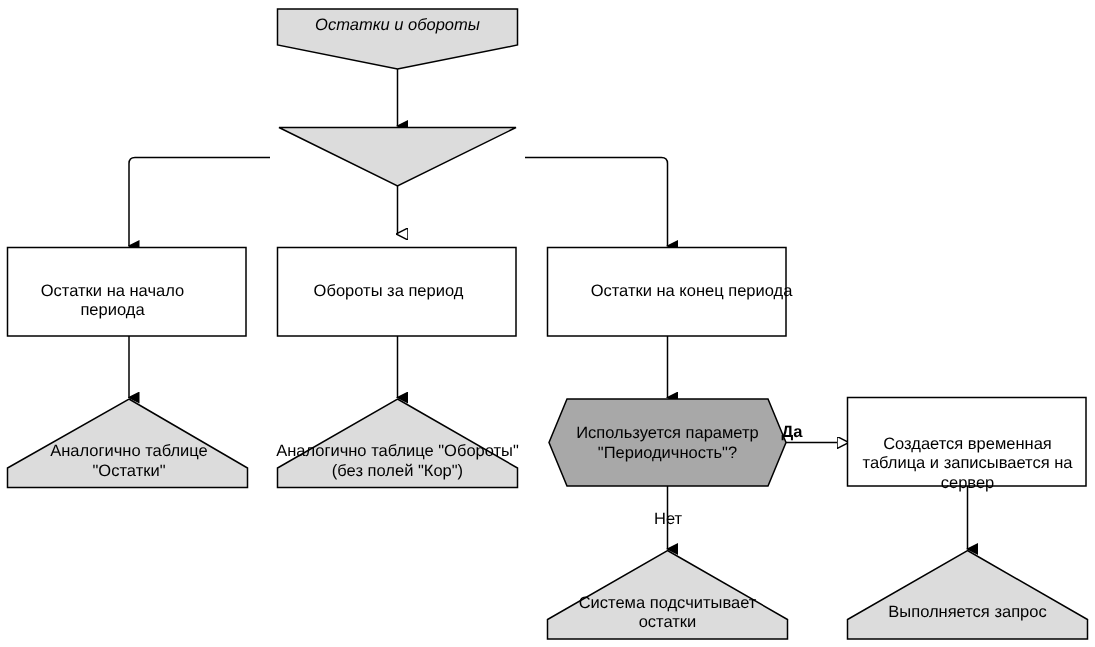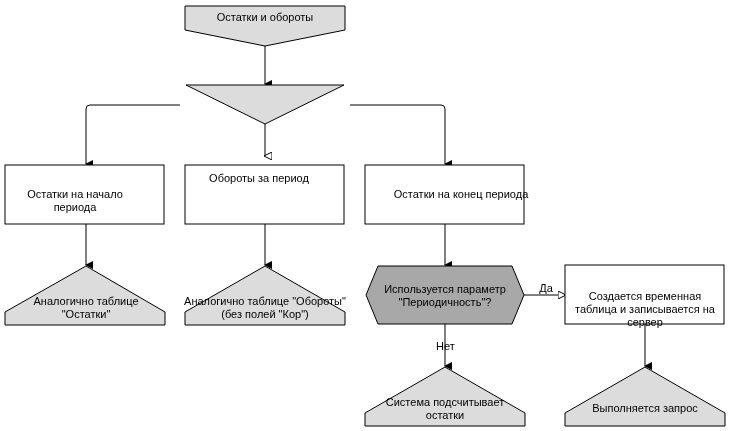--- a/index.html
+++ b/index.html
@@ -48,29 +48,29 @@
   <line x1="524" y1="295" x2="565" y2="295" stroke="#000" marker-end="url(#arrOpenR)"></line>
   <line x1="445" y1="324" x2="445" y2="366" stroke="#000" marker-end="url(#arr)"></line>
 
   <rect x="565" y="265" width="159" height="59" fill="#fff" stroke="#000"></rect>
   <line x1="645" y1="324" x2="645" y2="366" stroke="#000" marker-end="url(#arr)"></line>
 
   <polygon points="445,367 525,413 525,426 365,426 365,413" fill="#dcdcdc" stroke="#000"></polygon>
   <polygon points="645,367 725,413 725,426 565,426 565,413" fill="#dcdcdc" stroke="#000"></polygon>
 </svg>
 
-<div class="lbl" style="left:185px;top:11px;width:160px;">Остатки и обороты</div>
+<div class="lbl" style="left:185px;top:11px;width:160px;font-style:italic;">Остатки и обороты</div>
 
 <div class="lbl" style="left:5px;top:188px;width:140px;">Остатки на начало периода</div>
-<div class="lbl" style="left:185px;top:172px;width:148px;">Обороты за период</div>
+<div class="lbl" style="left:185px;top:188px;width:148px;">Обороты за период</div>
 <div class="lbl" style="left:365px;top:188px;width:160px;padding-left:16px;">Остатки на конец периода</div>
 
 <div class="lbl" style="left:25px;top:295px;width:122px;">Аналогично таблице "Остатки"</div>
 <div class="lbl" style="left:183px;top:295px;width:164px;">Аналогично таблице "Обороты" (без полей "Кор")</div>
 
 <div class="lbl" style="left:378px;top:283px;width:134px;">Используется параметр "Периодичность"?</div>
-<div class="lbl" style="left:536px;top:282px;width:20px;text-align:center;">Да</div>
+<div class="lbl" style="left:521px;top:282px;width:20px;text-align:left;font-weight:bold;">Да</div>
 <div class="lbl" style="left:436px;top:340px;width:24px;text-align:left;">Нет</div>
 
 <div class="lbl" style="left:575px;top:290px;width:140px;">Создается временная таблица и записывается на сервер</div>
 
 <div class="lbl" style="left:380px;top:396px;width:130px;text-align:center;">Система подсчитывает остатки</div>
 <div class="lbl" style="left:565px;top:402px;width:160px;">Выполняется запрос</div>
 
 </body></html>

